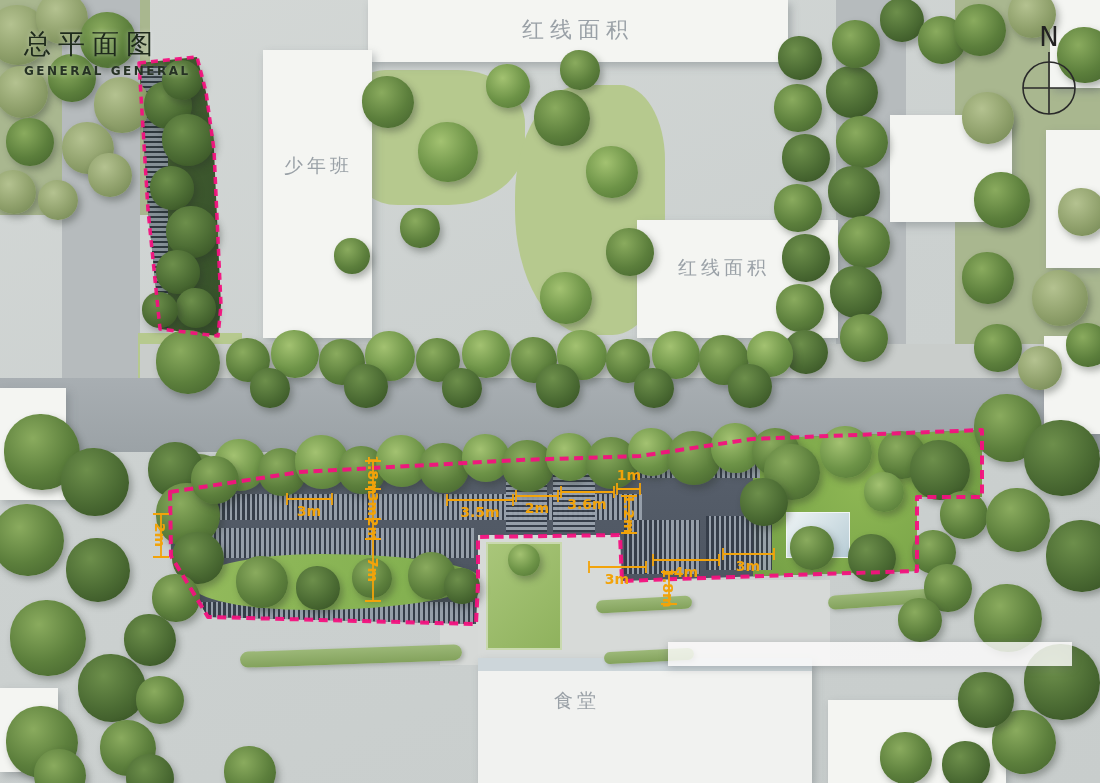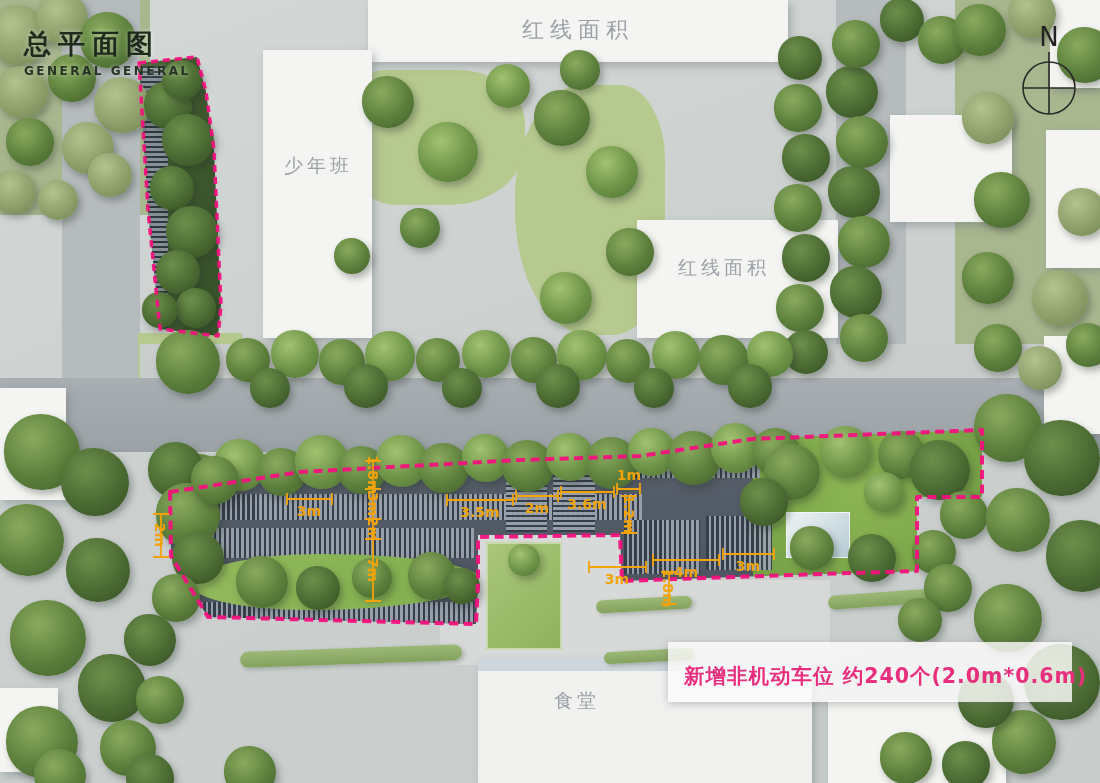--- a/index.html
+++ b/index.html
@@ -49,21 +49,21 @@
   #overlay{position:absolute;inset:0;z-index:40;pointer-events:none;}
   .dl{stroke:#f2a30a;stroke-width:1.8;fill:none;}
   .dt{fill:#f2a30a;font:bold 14px "DejaVu Sans","Liberation Sans",sans-serif;text-anchor:middle;}
   .boundary{fill:none;stroke:#f3117e;stroke-width:4;stroke-dasharray:9 5.5;stroke-linejoin:round;opacity:.95;}
   .boundary.thin{stroke-width:3.5;stroke-dasharray:7 5;}
   .compass-line{stroke:#2a2a2a;stroke-width:1.6;fill:none;}
   
   #labels{position:absolute;inset:0;z-index:50;}
   .bldg-label{position:absolute;color:#9aa1a7;letter-spacing:4px;font-weight:500;white-space:nowrap;}
   #title-block{position:absolute;left:24px;top:26px;z-index:55;color:#1e2a1c;text-shadow:0 0 5px rgba(255,255,255,.45);}
-  #title-zh{font-size:27px;font-weight:bold;letter-spacing:7px;}
+  #title-zh{font-size:27px;font-weight:normal;letter-spacing:7px;}
   #title-en{font-size:12px;font-weight:bold;letter-spacing:2.5px;color:#263224;margin-top:2px;}
   #info-box{
     position:absolute;left:668px;top:642px;width:404px;z-index:55;
     background:rgba(252,251,251,.82);box-shadow:0 2px 8px rgba(90,95,100,.35);
     padding:12px 16px 12px 16px;color:#e82f7e;font-weight:bold;letter-spacing:1px;
   }
   #info-line1{font-size:23px;}
   #info-line1 sup{font-size:13px;}
   #info-line2{font-size:20.5px;margin-top:8px;white-space:nowrap;}
   .compass-n{fill:#222;font:26px "DejaVu Sans",sans-serif;text-anchor:middle;}
@@ -346,16 +346,15 @@
     <div class="bldg-label" style="left:678px;top:255px;font-size:19px;">红线面积</div>
     <div class="bldg-label" style="left:554px;top:688px;font-size:19px;">食堂</div>
   </div>
 
   <div id="title-block">
     <div id="title-zh">总平面图</div>
     <div id="title-en">GENERAL GENERAL</div>
   </div>
 
   <div id="info-box">
-    <div id="info-line2">新增非机动车位 约240个(2.0m*0.6m)</div>
   </div>
 
 </div>
 
 </body></html>

